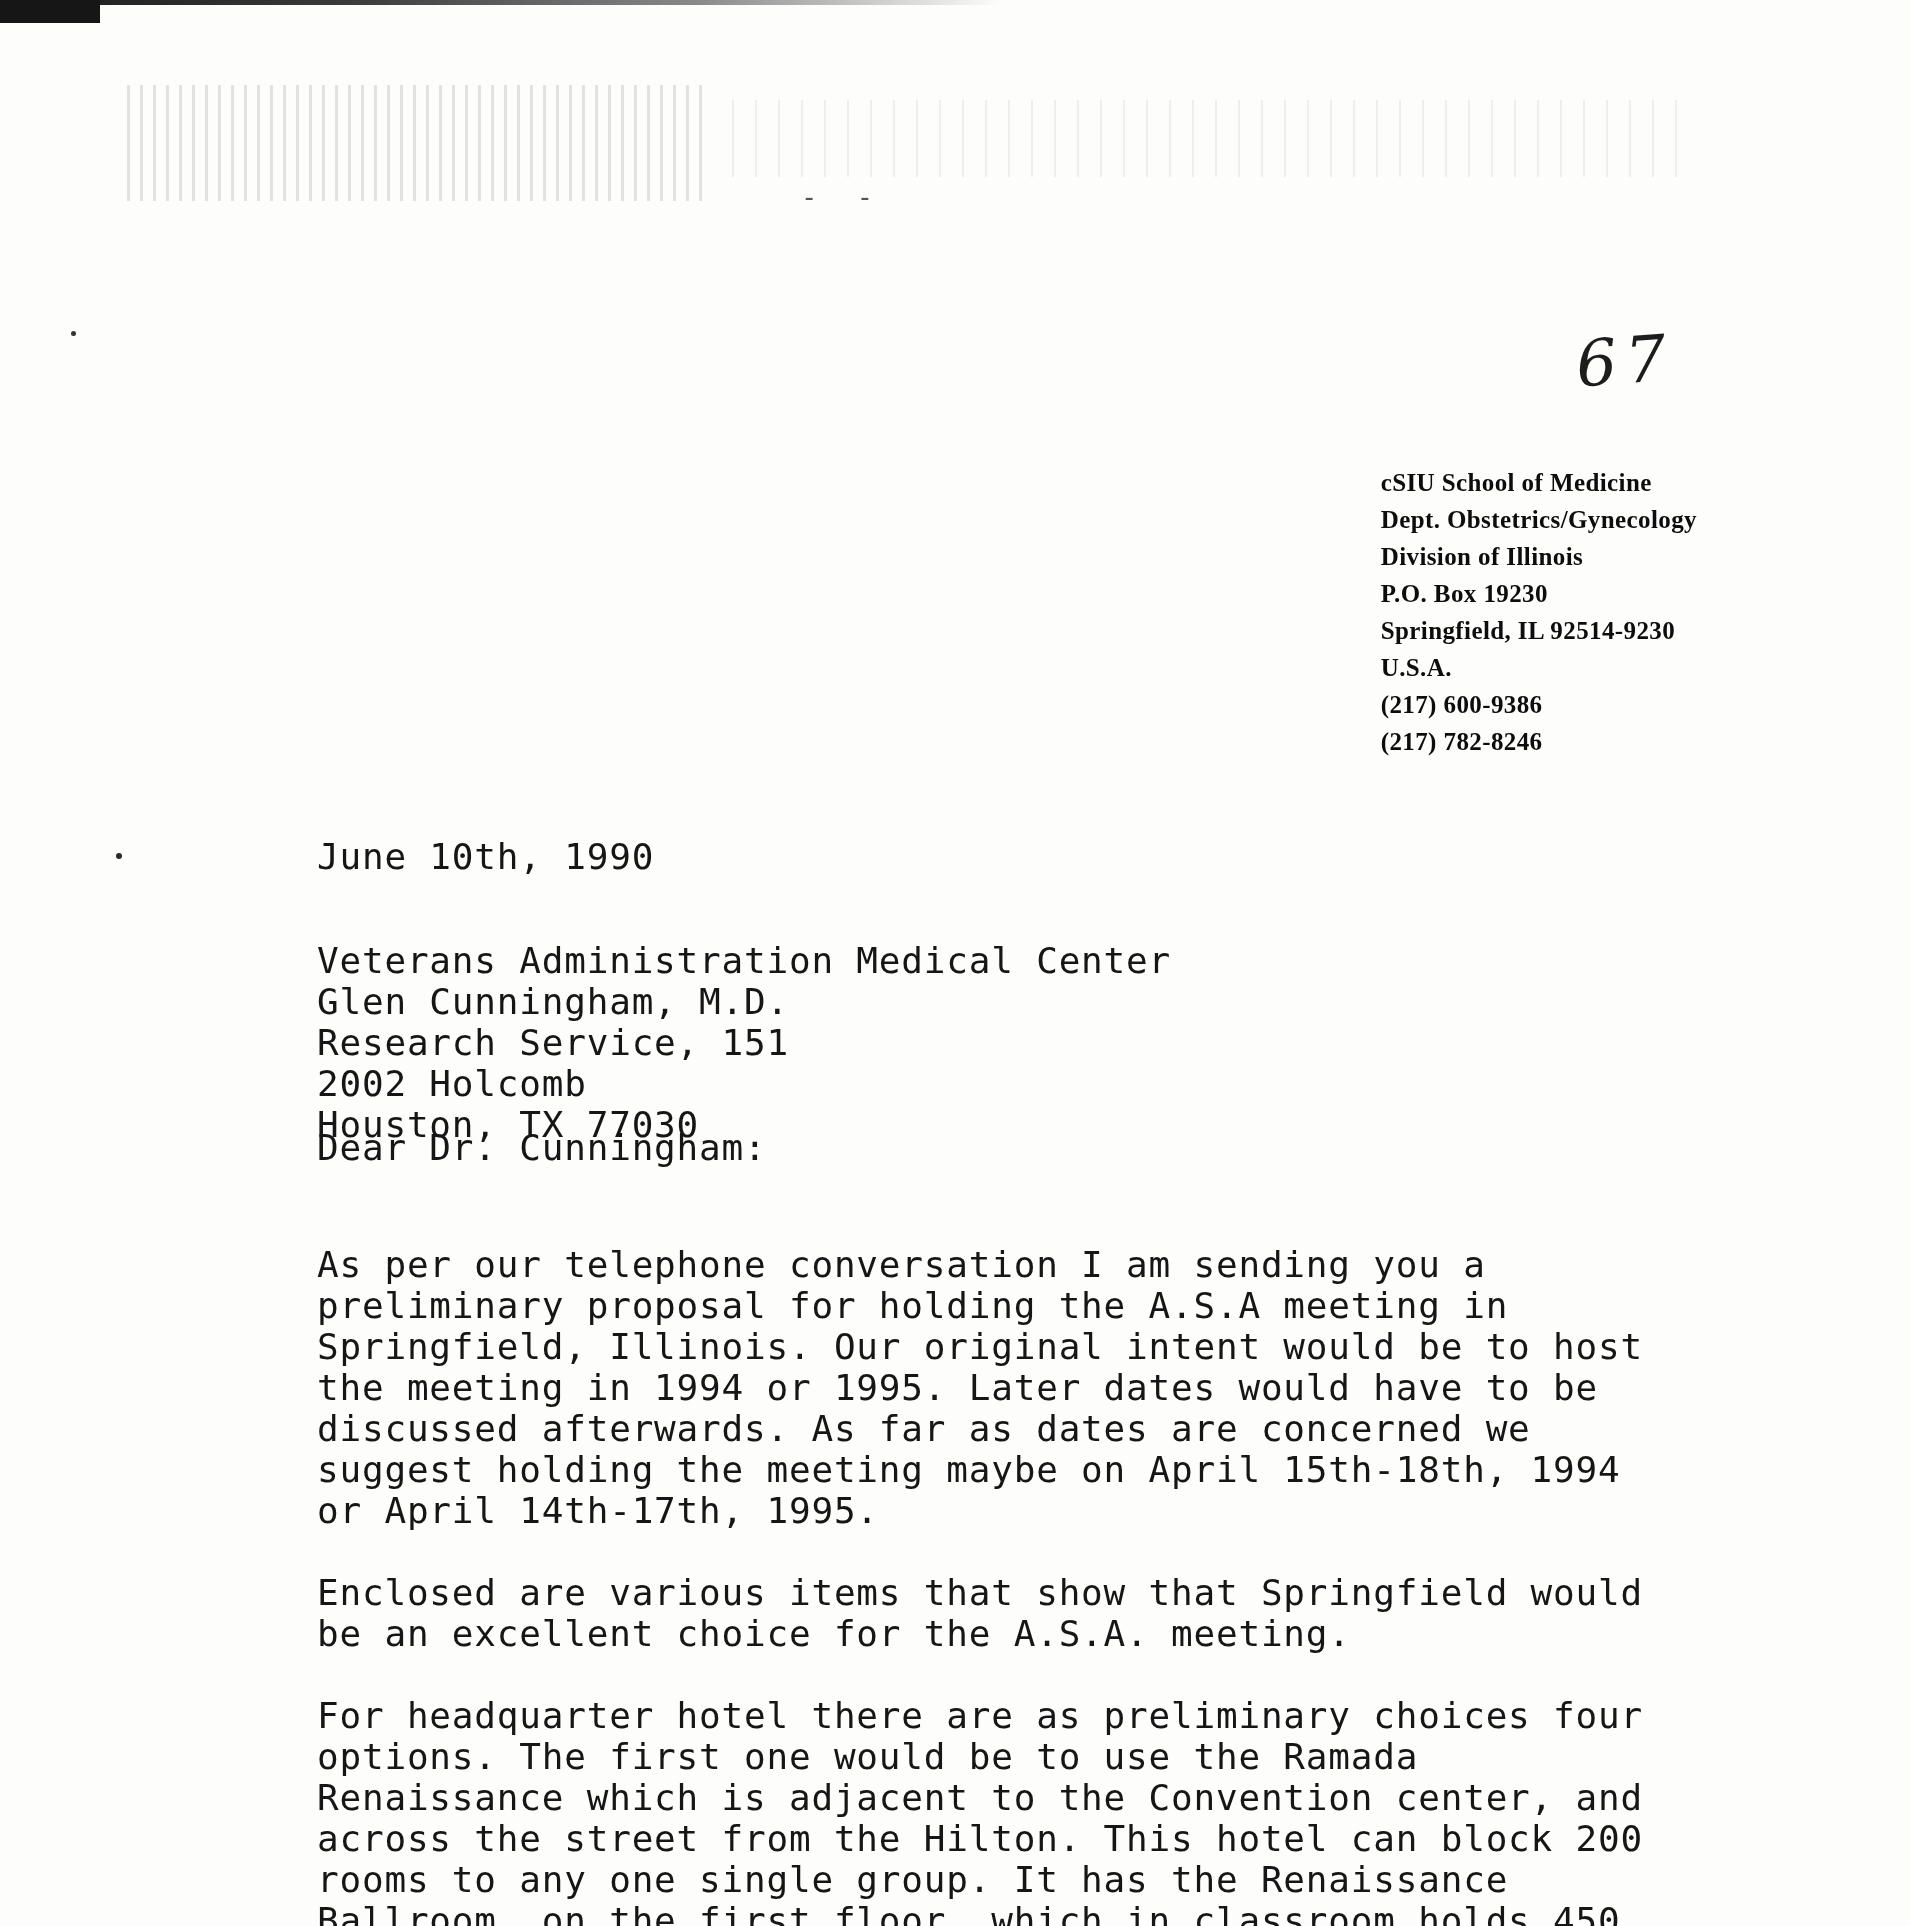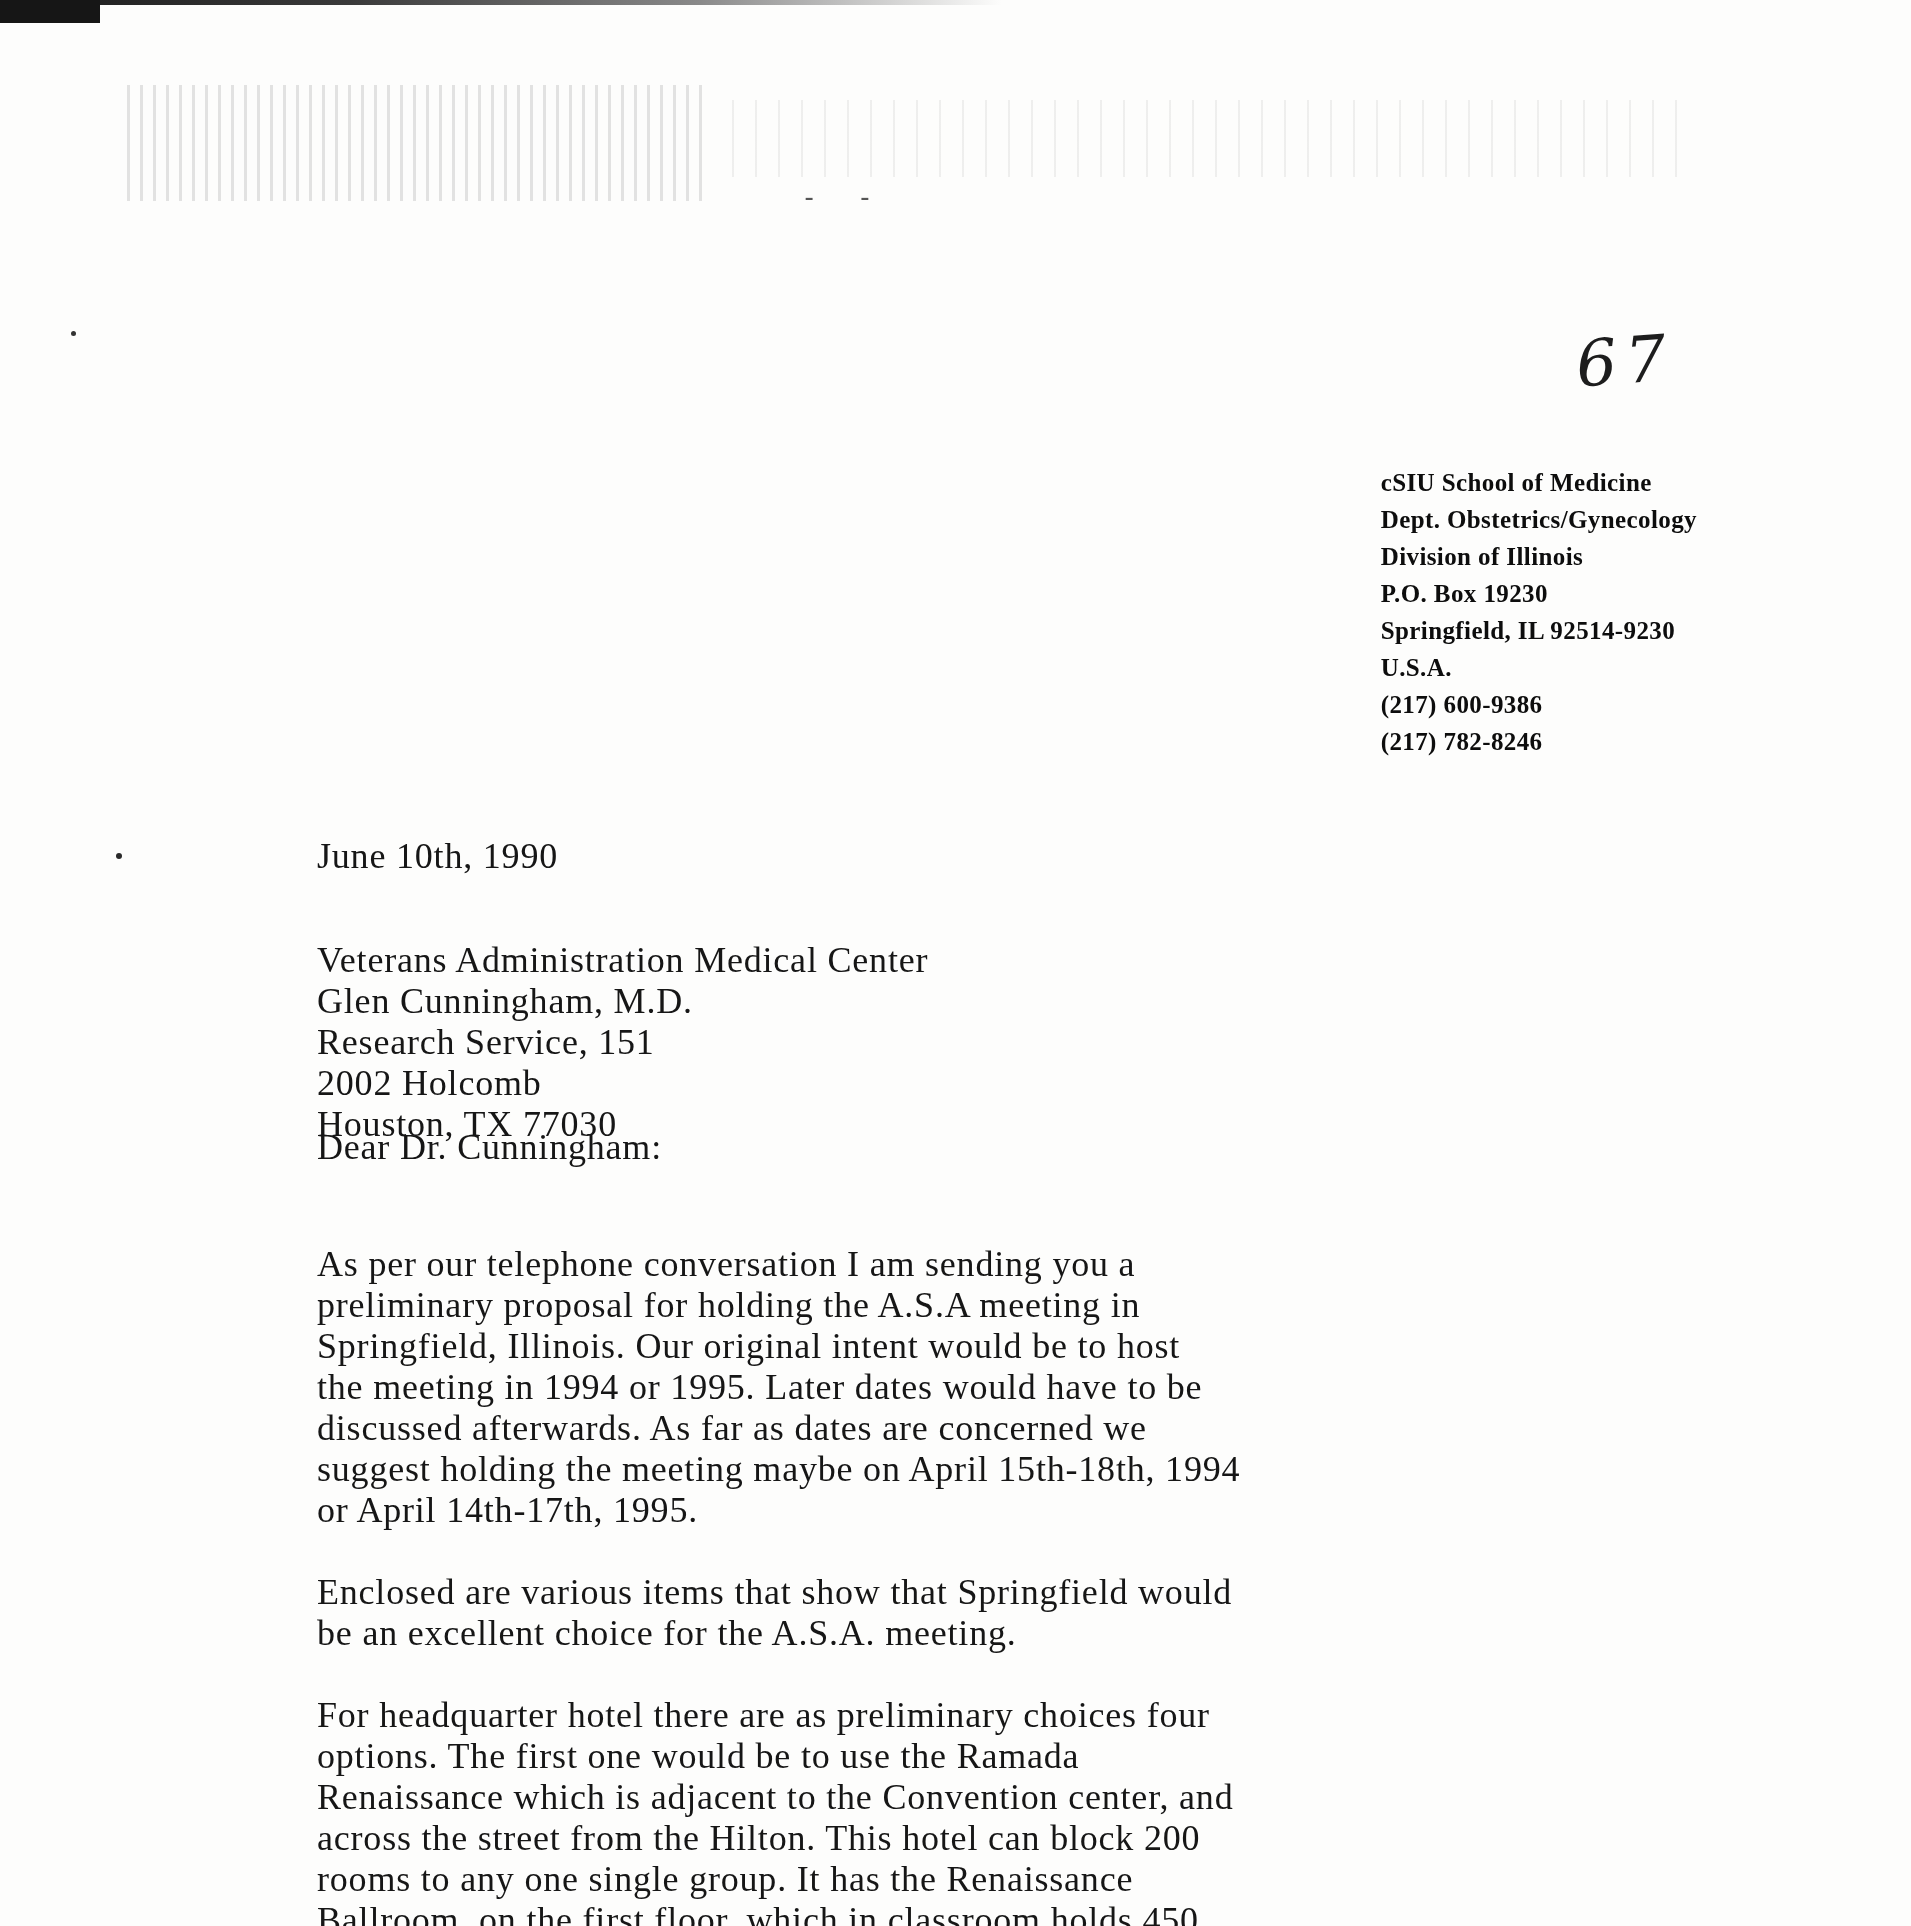--- a/index.html
+++ b/index.html
@@ -73,21 +73,20 @@
   }
 
   
   .typeblock {
     position: absolute;
     left: 317px;
     font-size: 36px;
     line-height: 41px;
     letter-spacing: 0.8px;
     color: #161616;
-    font-family: Liberation Serif, serif;
   }
   .date-line        { top: 836px; }
   .recipient-block  { top: 940px; }
   .salutation-line  { top: 1127px; }
   .body-block       { top: 1244px; width: 1387px; }
   .para {
     white-space: pre-line;
     margin: 0 0 41px 0;
   }
   .para:last-child { margin-bottom: 0; }

